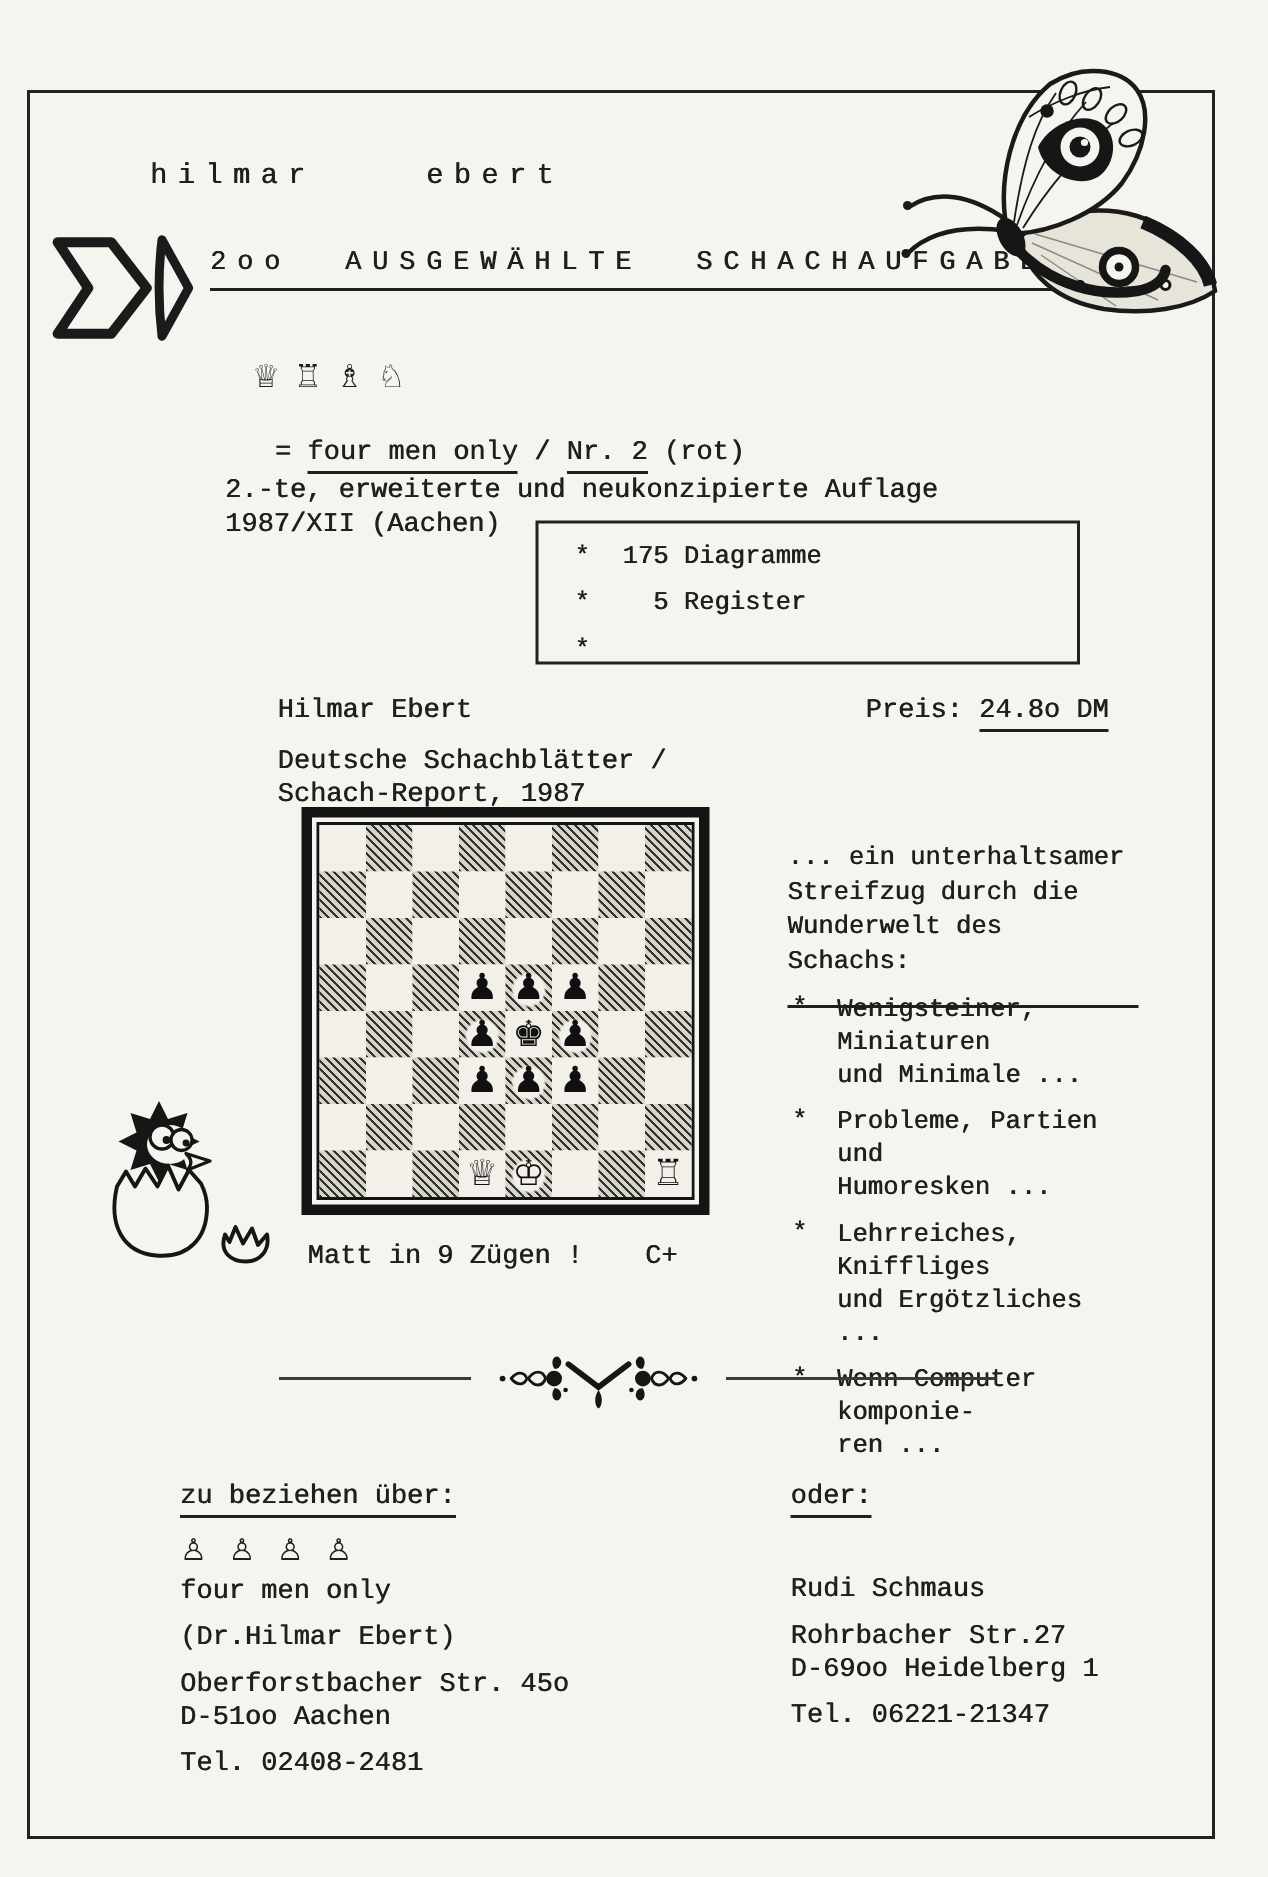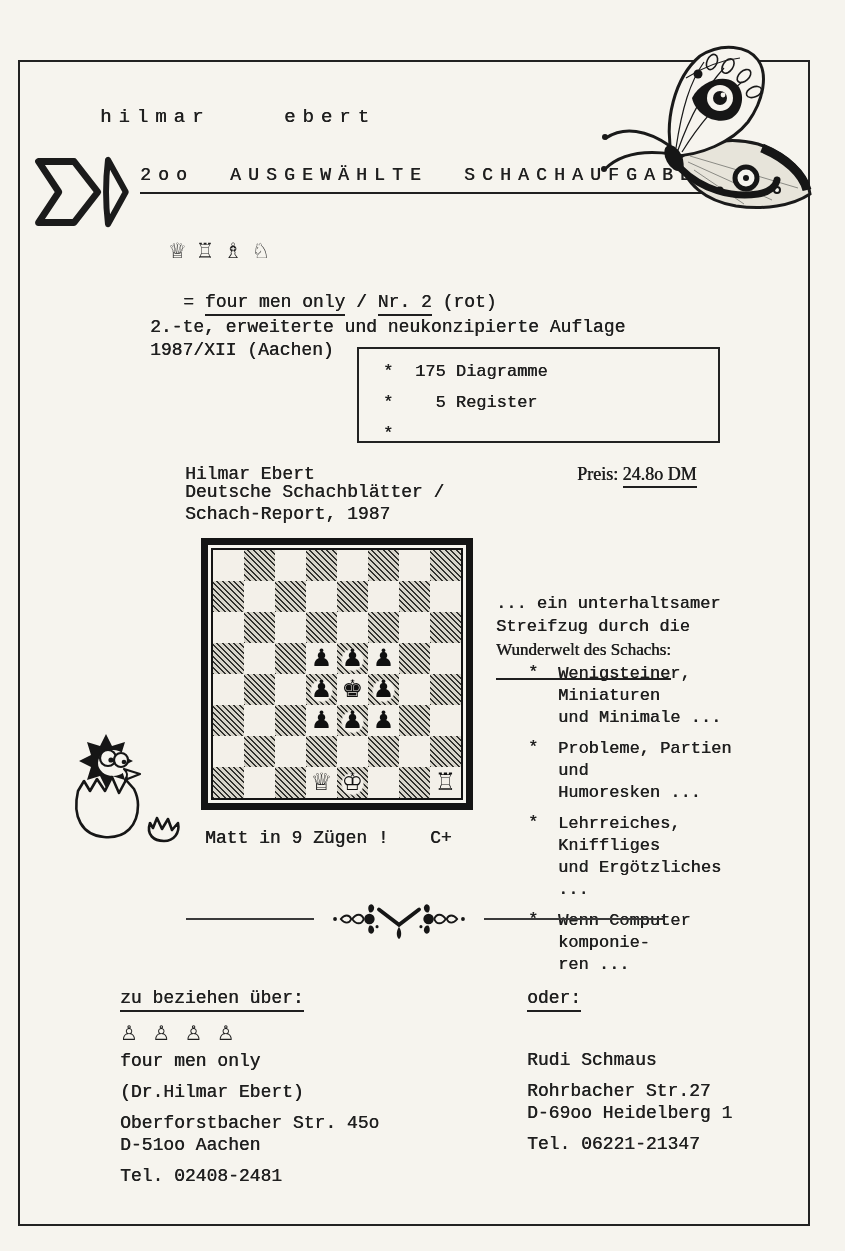--- a/index.html
+++ b/index.html
@@ -28,35 +28,35 @@
 
   .series-line{left:140px;top:272px;font-size:18px;}
   .edition{left:150px;top:316px;font-size:18px;line-height:23px;}
 
   .specs-box{left:357px;top:347px;width:363px;height:96px;border:2px solid #222;box-sizing:border-box;
              padding:7px 0 0 24px;font-size:17px;}
   .spec-row{height:31px;display:flex;align-items:center;}
   .spec-row .star{width:32px;}
 
   .credit-name{left:185px;top:464px;font-size:18px;}
-  .price{left:577px;top:464px;font-size:18px;font-family:Liberation Serif, serif;}
-  .publication{left:185px;top:481px;font-size:18px;line-height:22px;}
+  .price{left:577px;top:464px;font-size:18px;}
+  .publication{left:185px;top:497px;font-size:18px;line-height:22px;}
 
   .board-outer{left:201px;top:538px;border:7px solid #141414;padding:3px;background:#f6f4ee;}
   .board-inner{border:2px solid #141414;width:248px;height:248px;display:grid;
                grid-template-columns:repeat(8,31px);grid-template-rows:repeat(8,31px);}
   .sq{width:31px;height:31px;display:flex;align-items:center;justify-content:center;}
   .sq.light{background:#f3f0e9;}
   .sq.dark{background:repeating-linear-gradient(45deg,#32322f 0px,#32322f 1.3px,#d7d4ca 1.3px,#d7d4ca 4px);}
   .piece{font-family:"DejaVu Sans",sans-serif;font-size:24px;line-height:27px;color:#101010;text-shadow:none;}
   .sq.dark .piece{width:27px;height:27px;text-align:center;border-radius:50%;
     background:radial-gradient(circle at 50% 55%,#f3f0e9 50%,rgba(243,240,233,0) 60%);}
 
-  .blurb{left:496px;top:561px;font-size:17px;line-height:23px;margin-top:31px;}
-  .blurb .u{display:inline-block;padding-bottom:17px;font-family:Liberation Serif, serif;}
+  .blurb{left:525px;top:561px;font-size:17px;line-height:23px;}
+  .blurb .u{display:inline-block;padding-bottom:17px;}
   .bullet-list{left:528px;top:663px;font-size:17px;}
   .bullet-item{display:flex;margin-bottom:9px;}
   .bullet-item .star{width:30px;flex:none;}
   .bullet-item .b-lines div{line-height:22px;}
 
   .caption{left:205px;top:828px;font-size:18px;}
   .cplus{left:430px;top:828px;font-size:18px;}
 
   .chick{left:58px;top:733px;}
 

